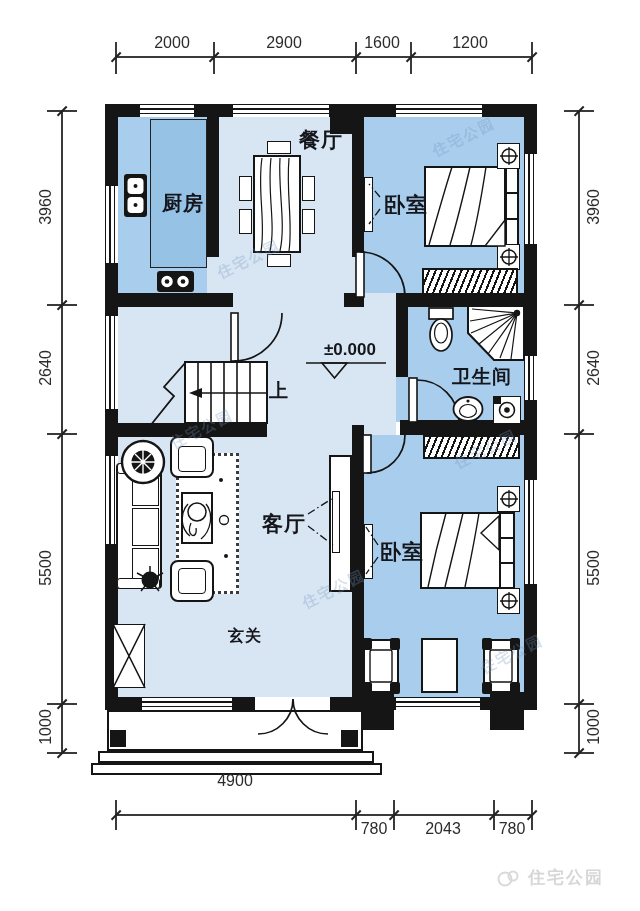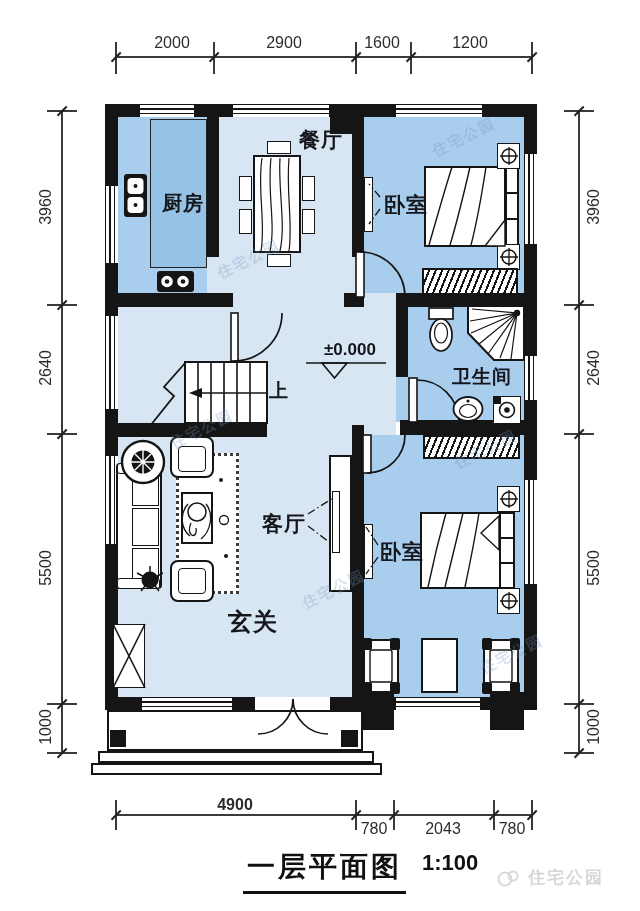--- a/index.html
+++ b/index.html
@@ -264,21 +264,21 @@
         <circle cx="183" cy="281.5" r="2.3" fill="#151515" stroke="none"></circle>
     </g>
   </svg>
 
   <div class="label" style="left:299px;top:126px;font-size:21px;">餐厅</div>
   <div class="label" style="left:162px;top:190px;font-size:20px;">厨房</div>
   <div class="label" style="left:384px;top:191px;font-size:21px;">卧室</div>
   <div class="label" style="left:452px;top:364px;font-size:19px;">卫生间</div>
   <div class="label" style="left:262px;top:510px;font-size:21px;">客厅</div>
   <div class="label" style="left:380px;top:538px;font-size:21px;">卧室</div>
-  <div class="label" style="left:228px;top:606px;font-size:24px;">玄关</div>
+  <div class="label" style="left:228px;top:626px;font-size:16px;">玄关</div>
   <div class="label" style="left:269px;top:378px;font-size:19px;">上</div>
   <div class="label" style="left:324px;top:340px;font-size:17px;letter-spacing:0;">±0.000</div>
 
   <div class="dimline" style="left:115px;top:56px;width:416px;height:1.6px;"></div>
   <div class="tick" style="left:115px;top:42px;width:1.6px;height:32px;"></div>
   <div class="tick" style="left:213px;top:42px;width:1.6px;height:32px;"></div>
   <div class="tick" style="left:355px;top:42px;width:1.6px;height:32px;"></div>
   <div class="tick" style="left:410px;top:42px;width:1.6px;height:32px;"></div>
   <div class="tick" style="left:531px;top:42px;width:1.6px;height:32px;"></div>
   <div class="slash" style="left:116px;top:57px;"></div>
@@ -295,21 +295,21 @@
   <div class="tick" style="left:115px;top:800px;width:1.6px;height:30px;"></div>
   <div class="tick" style="left:355px;top:800px;width:1.6px;height:30px;"></div>
   <div class="tick" style="left:393px;top:800px;width:1.6px;height:30px;"></div>
   <div class="tick" style="left:493px;top:800px;width:1.6px;height:30px;"></div>
   <div class="tick" style="left:531px;top:800px;width:1.6px;height:30px;"></div>
   <div class="slash" style="left:116px;top:815px;"></div>
   <div class="slash" style="left:356px;top:815px;"></div>
   <div class="slash" style="left:394px;top:815px;"></div>
   <div class="slash" style="left:494px;top:815px;"></div>
   <div class="slash" style="left:532px;top:815px;"></div>
-  <div class="dim h" style="left:235px;top:796px;font-weight:bold;">4900</div>
+  <div class="dim h" style="left:235px;top:772px;">4900</div>
   <div class="dim h" style="left:374px;top:820px;">780</div>
   <div class="dim h" style="left:443px;top:820px;">2043</div>
   <div class="dim h" style="left:512px;top:820px;">780</div>
 
   <div class="dimline" style="left:61px;top:110px;width:1.6px;height:642px;"></div>
   <div class="tick" style="left:47px;top:110px;width:30px;height:1.6px;"></div>
   <div class="tick" style="left:47px;top:304px;width:30px;height:1.6px;"></div>
   <div class="tick" style="left:47px;top:433px;width:30px;height:1.6px;"></div>
   <div class="tick" style="left:47px;top:703px;width:30px;height:1.6px;"></div>
   <div class="tick" style="left:47px;top:752px;width:30px;height:1.6px;"></div>
@@ -339,23 +339,20 @@
   <div class="dim v" style="left:594px;top:568px;">5500</div>
   <div class="dim v" style="left:594px;top:727px;">1000</div>
 
   <div class="wm" style="left:215px;top:250px;">住宅公园</div>
   <div class="wm" style="left:430px;top:128px;">住宅公园</div>
   <div class="wm" style="left:168px;top:420px;">住宅公园</div>
   <div class="wm" style="left:300px;top:580px;">住宅公园</div>
   <div class="wm" style="left:452px;top:440px;">住宅公园</div>
   <div class="wm" style="left:478px;top:645px;">住宅公园</div>
 
-  <div id="title-wrap">
-    <span id="title-text">一层平面图</span><span id="title-scale">1:100</span>
-  </div>
   <div id="footer-brand">
     <svg width="26" height="22" viewBox="0 0 26 22">
       <circle cx="9" cy="12" r="6.5" fill="none" stroke="#d9d9d9" stroke-width="2"></circle>
       <circle cx="17" cy="9" r="4.5" fill="none" stroke="#d9d9d9" stroke-width="2"></circle>
     </svg>
     <span>住宅公园</span>
   </div>
 
 </div>
 

